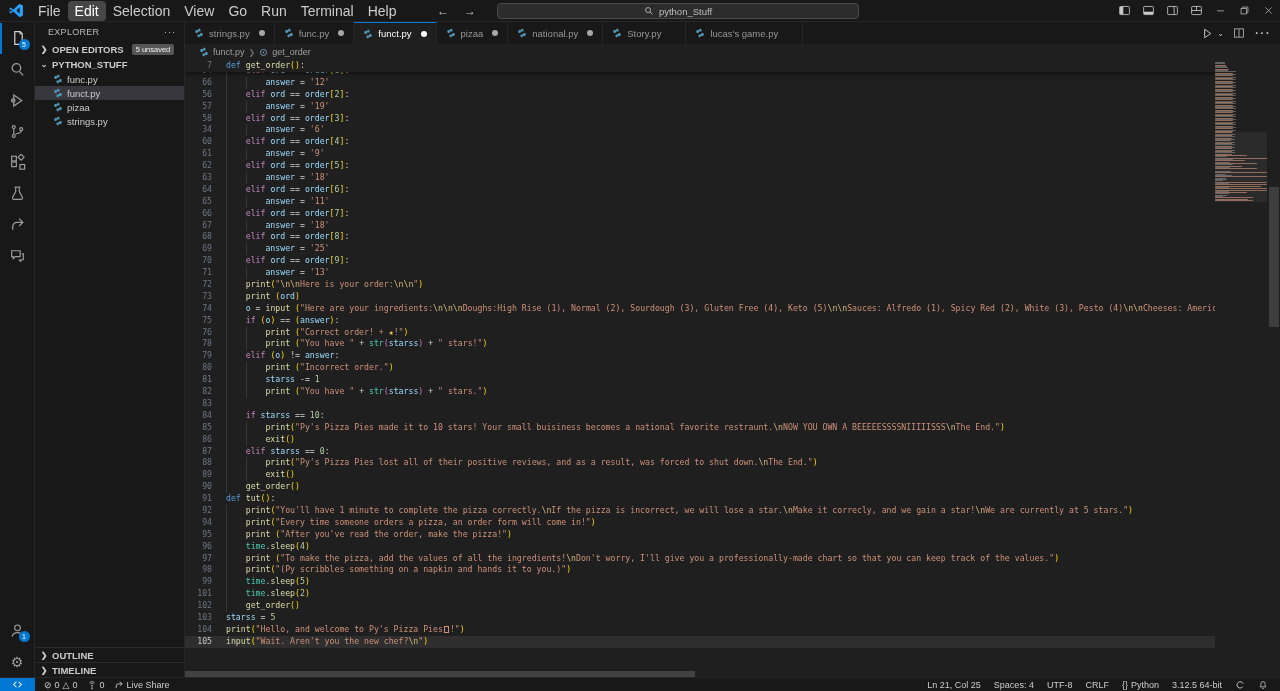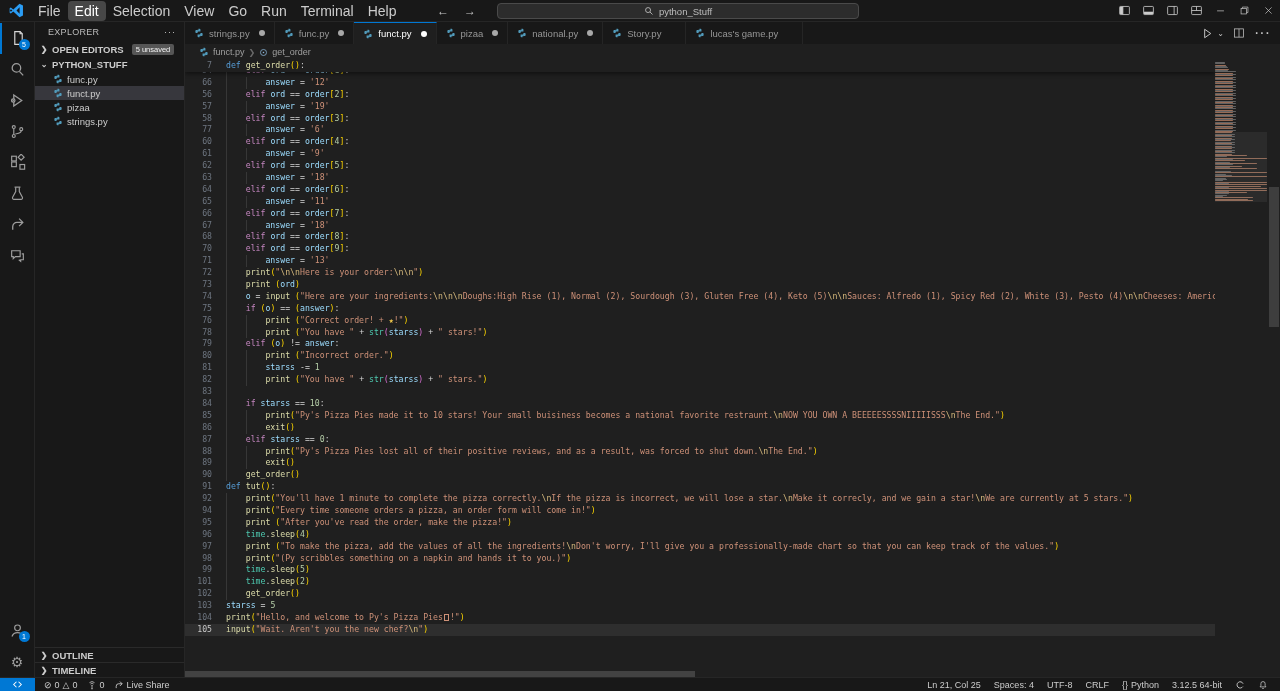--- a/index.html
+++ b/index.html
@@ -408,30 +408,31 @@
             <div class="ln"><span class="num">7</span><span class="kd">def</span><span class="d"> </span><span class="fn">get_order</span><span class="b0">(</span><span class="b0">)</span><span class="d">:</span></div>
           </div>
         <div class="clipwrap" id="clip54">
             <div class="ln"><span class="g" style="width:2px"></span><span class="num">54</span><span class="d">    </span><span class="kc">elif</span><span class="d"> </span><span class="v">ord</span><span class="d"> </span><span class="o">==</span><span class="d"> </span><span class="v">order</span><span class="b0">[</span><span class="n">1</span><span class="b0">]</span><span class="d">:</span></div>
           </div>
         <div id="codelines">
             <div class="ln"><span class="g" style="width:21.7px"></span><span class="num">66</span><span class="d">        </span><span class="v">answer</span><span class="d"> </span><span class="o">=</span><span class="d"> </span><span class="s">'12'</span></div>
             <div class="ln"><span class="g" style="width:2px"></span><span class="num">56</span><span class="d">    </span><span class="kc">elif</span><span class="d"> </span><span class="v">ord</span><span class="d"> </span><span class="o">==</span><span class="d"> </span><span class="v">order</span><span class="b0">[</span><span class="n">2</span><span class="b0">]</span><span class="d">:</span></div>
             <div class="ln"><span class="g" style="width:21.7px"></span><span class="num">57</span><span class="d">        </span><span class="v">answer</span><span class="d"> </span><span class="o">=</span><span class="d"> </span><span class="s">'19'</span></div>
             <div class="ln"><span class="g" style="width:2px"></span><span class="num">58</span><span class="d">    </span><span class="kc">elif</span><span class="d"> </span><span class="v">ord</span><span class="d"> </span><span class="o">==</span><span class="d"> </span><span class="v">order</span><span class="b0">[</span><span class="n">3</span><span class="b0">]</span><span class="d">:</span></div>
-            <div class="ln"><span class="g" style="width:21.7px"></span><span class="num">77</span><span class="d">        </span><span class="v">answer</span><span class="d"> </span><span class="o">=</span><span class="d"> </span><span class="s">'6'</span></div>
+            <div class="ln"><span class="g" style="width:21.7px"></span><span class="num">34</span><span class="d">        </span><span class="v">answer</span><span class="d"> </span><span class="o">=</span><span class="d"> </span><span class="s">'6'</span></div>
             <div class="ln"><span class="g" style="width:2px"></span><span class="num">60</span><span class="d">    </span><span class="kc">elif</span><span class="d"> </span><span class="v">ord</span><span class="d"> </span><span class="o">==</span><span class="d"> </span><span class="v">order</span><span class="b0">[</span><span class="n">4</span><span class="b0">]</span><span class="d">:</span></div>
             <div class="ln"><span class="g" style="width:21.7px"></span><span class="num">61</span><span class="d">        </span><span class="v">answer</span><span class="d"> </span><span class="o">=</span><span class="d"> </span><span class="s">'9'</span></div>
             <div class="ln"><span class="g" style="width:2px"></span><span class="num">62</span><span class="d">    </span><span class="kc">elif</span><span class="d"> </span><span class="v">ord</span><span class="d"> </span><span class="o">==</span><span class="d"> </span><span class="v">order</span><span class="b0">[</span><span class="n">5</span><span class="b0">]</span><span class="d">:</span></div>
             <div class="ln"><span class="g" style="width:21.7px"></span><span class="num">63</span><span class="d">        </span><span class="v">answer</span><span class="d"> </span><span class="o">=</span><span class="d"> </span><span class="s">'18'</span></div>
             <div class="ln"><span class="g" style="width:2px"></span><span class="num">64</span><span class="d">    </span><span class="kc">elif</span><span class="d"> </span><span class="v">ord</span><span class="d"> </span><span class="o">==</span><span class="d"> </span><span class="v">order</span><span class="b0">[</span><span class="n">6</span><span class="b0">]</span><span class="d">:</span></div>
             <div class="ln"><span class="g" style="width:21.7px"></span><span class="num">65</span><span class="d">        </span><span class="v">answer</span><span class="d"> </span><span class="o">=</span><span class="d"> </span><span class="s">'11'</span></div>
             <div class="ln"><span class="g" style="width:2px"></span><span class="num">66</span><span class="d">    </span><span class="kc">elif</span><span class="d"> </span><span class="v">ord</span><span class="d"> </span><span class="o">==</span><span class="d"> </span><span class="v">order</span><span class="b0">[</span><span class="n">7</span><span class="b0">]</span><span class="d">:</span></div>
             <div class="ln"><span class="g" style="width:21.7px"></span><span class="num">67</span><span class="d">        </span><span class="v">answer</span><span class="d"> </span><span class="o">=</span><span class="d"> </span><span class="s">'18'</span></div>
             <div class="ln"><span class="g" style="width:2px"></span><span class="num">68</span><span class="d">    </span><span class="kc">elif</span><span class="d"> </span><span class="v">ord</span><span class="d"> </span><span class="o">==</span><span class="d"> </span><span class="v">order</span><span class="b0">[</span><span class="n">8</span><span class="b0">]</span><span class="d">:</span></div>
+            <div class="ln"><span class="g" style="width:21.7px"></span><span class="num">69</span><span class="d">        </span><span class="v">answer</span><span class="d"> </span><span class="o">=</span><span class="d"> </span><span class="s">'25'</span></div>
             <div class="ln"><span class="g" style="width:2px"></span><span class="num">70</span><span class="d">    </span><span class="kc">elif</span><span class="d"> </span><span class="v">ord</span><span class="d"> </span><span class="o">==</span><span class="d"> </span><span class="v">order</span><span class="b0">[</span><span class="n">9</span><span class="b0">]</span><span class="d">:</span></div>
             <div class="ln"><span class="g" style="width:21.7px"></span><span class="num">71</span><span class="d">        </span><span class="v">answer</span><span class="d"> </span><span class="o">=</span><span class="d"> </span><span class="s">'13'</span></div>
             <div class="ln"><span class="g" style="width:2px"></span><span class="num">72</span><span class="d">    </span><span class="fn">print</span><span class="b0">(</span><span class="s">"</span><span class="e">\n</span><span class="e">\n</span><span class="s">Here is your order:</span><span class="e">\n</span><span class="e">\n</span><span class="s">"</span><span class="b0">)</span></div>
             <div class="ln"><span class="g" style="width:2px"></span><span class="num">73</span><span class="d">    </span><span class="fn">print</span><span class="d"> </span><span class="b0">(</span><span class="v">ord</span><span class="b0">)</span></div>
             <div class="ln"><span class="g" style="width:2px"></span><span class="num">74</span><span class="d">    </span><span class="v">o</span><span class="d"> </span><span class="o">=</span><span class="d"> </span><span class="fn">input</span><span class="d"> </span><span class="b0">(</span><span class="s">"Here are your ingredients:</span><span class="e">\n</span><span class="e">\n</span><span class="e">\n</span><span class="s">Doughs:High Rise (1), Normal (2), Sourdough (3), Gluten Free (4), Keto (5)</span><span class="e">\n</span><span class="e">\n</span><span class="s">Sauces: Alfredo (1), Spicy Red (2), White (3), Pesto (4)</span><span class="e">\n</span><span class="e">\n</span><span class="s">Cheeses: American</span></div>
             <div class="ln"><span class="g" style="width:2px"></span><span class="num">75</span><span class="d">    </span><span class="kc">if</span><span class="d"> </span><span class="b0">(</span><span class="v">o</span><span class="b0">)</span><span class="d"> </span><span class="o">==</span><span class="d"> </span><span class="b0">(</span><span class="v">answer</span><span class="b0">)</span><span class="d">:</span></div>
             <div class="ln"><span class="g" style="width:21.7px"></span><span class="num">76</span><span class="d">        </span><span class="fn">print</span><span class="d"> </span><span class="b0">(</span><span class="s">"Correct order! + <span class="star">★</span>!"</span><span class="b0">)</span></div>
             <div class="ln"><span class="g" style="width:21.7px"></span><span class="num">78</span><span class="d">        </span><span class="fn">print</span><span class="d"> </span><span class="b0">(</span><span class="s">"You have "</span><span class="d"> </span><span class="o">+</span><span class="d"> </span><span class="cl">str</span><span class="b1">(</span><span class="v">starss</span><span class="b1">)</span><span class="d"> </span><span class="o">+</span><span class="d"> </span><span class="s">" stars!"</span><span class="b0">)</span></div>
             <div class="ln"><span class="g" style="width:2px"></span><span class="num">79</span><span class="d">    </span><span class="kc">elif</span><span class="d"> </span><span class="b0">(</span><span class="v">o</span><span class="b0">)</span><span class="d"> </span><span class="o">!=</span><span class="d"> </span><span class="v">answer</span><span class="d">:</span></div>
             <div class="ln"><span class="g" style="width:21.7px"></span><span class="num">80</span><span class="d">        </span><span class="fn">print</span><span class="d"> </span><span class="b0">(</span><span class="s">"Incorrect order."</span><span class="b0">)</span></div>

